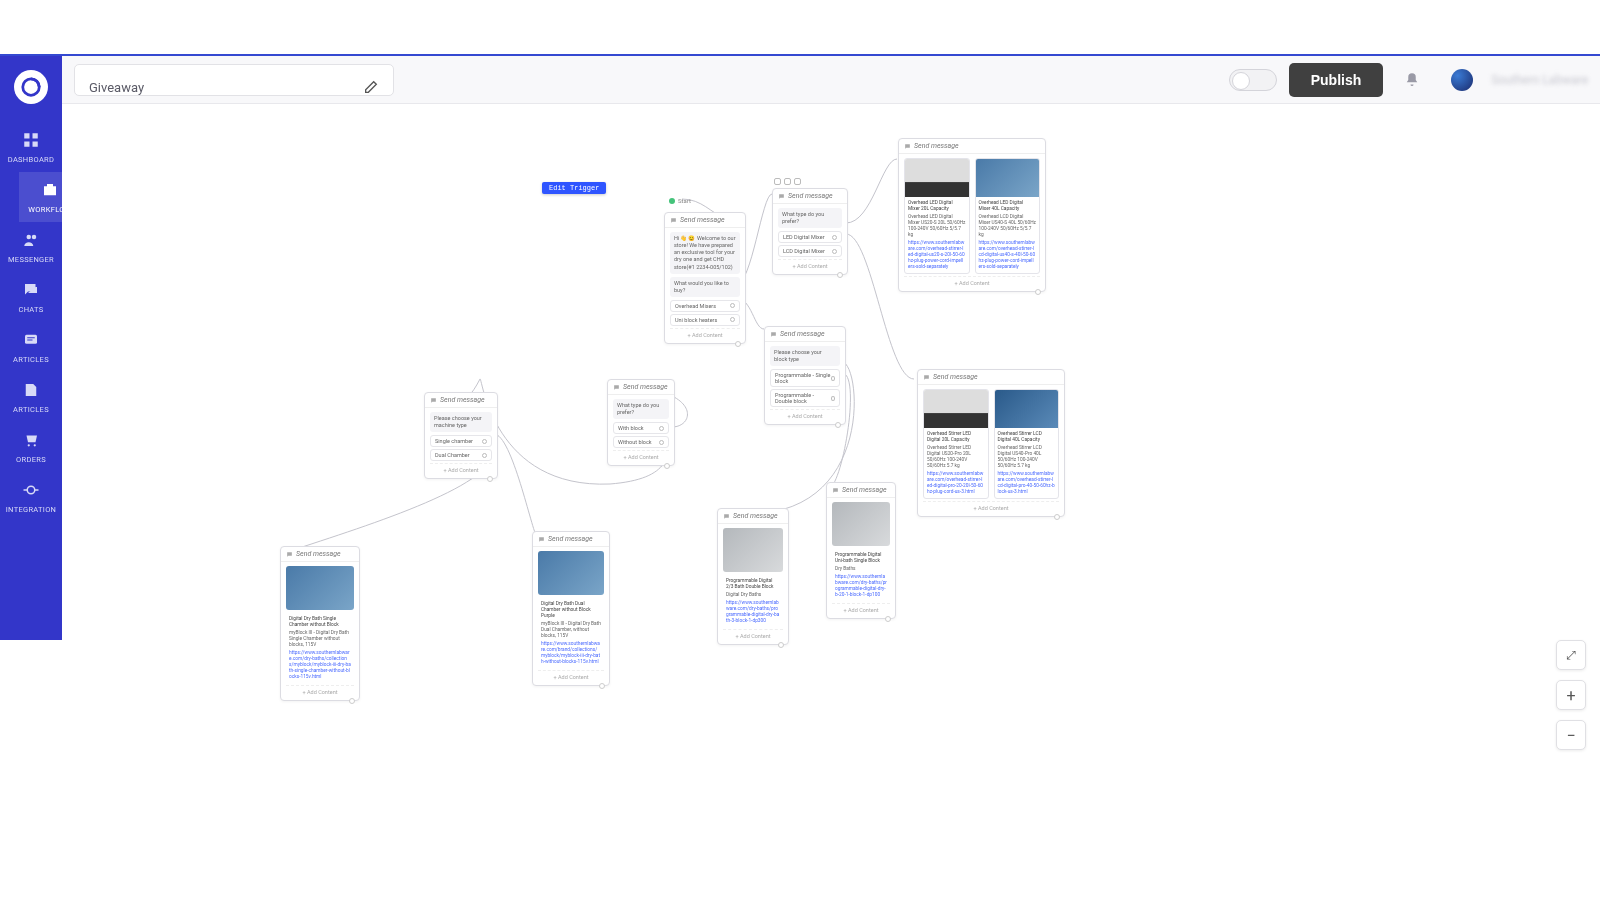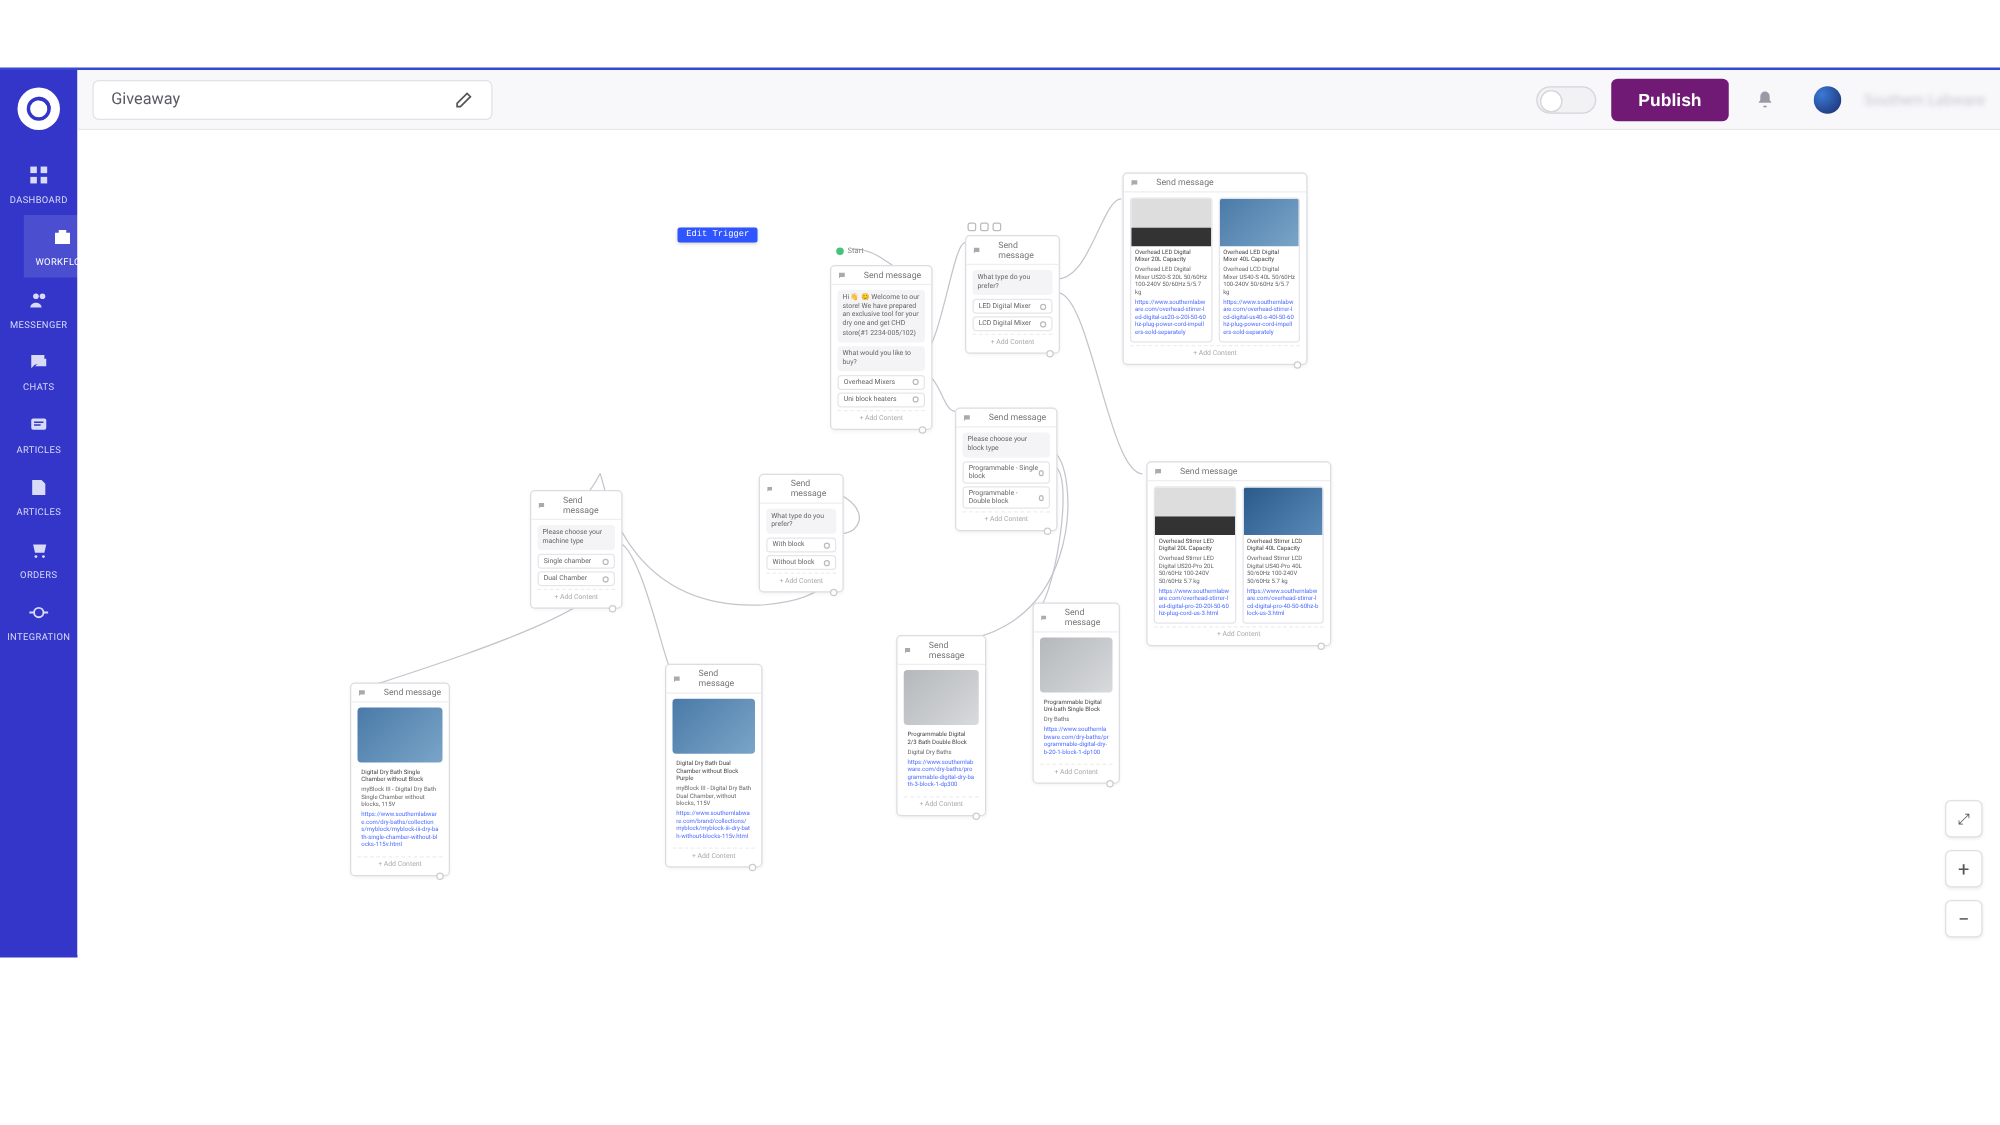--- a/index.html
+++ b/index.html
@@ -1,44 +1,44 @@
 <!DOCTYPE html>
 <html><head>
 <meta charset="utf-8">
 <style>
 * { box-sizing: border-box; margin: 0; padding: 0; }
 body { font-family: -apple-system, BlinkMacSystemFont, "Segoe UI", Roboto, sans-serif; background: #fff; width: 1600px; height: 900px; overflow: hidden; position: relative; }
 
 .topbar-area { position: absolute; top: 0; left: 0; right: 0; height: 54px; background: #fff; }
 .topdivider { position: absolute; top: 54px; left: 0; right: 0; height: 2px; background: #3449d1; }
 
-.sidebar { position: absolute; top: 56px; left: 0; width: 62px; height: 710px; background: #3336c9; display: flex; flex-direction: column; align-items: center; color: #fff; }
+.sidebar { position: absolute; top: 56px; left: 0; width: 62px; height: 584px; background: #3336c9; display: flex; flex-direction: column; align-items: center; color: #fff; }
 .logo { width: 34px; height: 34px; margin: 14px 0 18px 0; border-radius: 50%; background: #fff; position: relative; display:flex; align-items:center; justify-content:center; }
 .logo svg { width: 22px; height: 22px; }
 .nav-item { width: 62px; padding: 9px 0 8px 0; text-align: center; font-size: 7.5px; letter-spacing: 0.3px; color: #d8daf7; cursor: pointer; }
 .nav-item svg { width: 18px; height: 18px; margin-bottom: 4px; fill: #d8daf7; }
 .nav-item.active { background: rgba(255,255,255,0.12); color: #fff; margin-left: 38px; }
 .nav-item.active svg { fill: #fff; }
 
 .header { position: absolute; top: 56px; left: 62px; right: 0; height: 48px; background: #f8f8fa; border-bottom: 1px solid #e8e8ec; display: flex; align-items: center; padding: 0 12px; gap: 12px; }
-.title-box { display: flex; align-items: center; background: #fff; border: 1px solid #e2e2e6; border-radius: 5px; height: 32px; width: 320px; padding: 0 14px; font-size: 13px; color: #5a5a66; justify-content: space-between; }
+.title-box { display: flex; align-items: flex-end; background: #fff; border: 1px solid #e2e2e6; border-radius: 5px; height: 32px; width: 320px; padding: 0 14px; font-size: 13px; color: #5a5a66; justify-content: space-between; }
 .title-box .edit-icon { width:16px; height:16px; }
 .spacer { flex: 1; }
 .toggle { width: 48px; height: 22px; border: 1px solid #d4d4da; border-radius: 12px; position: relative; background: #f2f2f4; }
 .toggle::after { content: ""; position: absolute; left: 2px; top: 2px; width: 16px; height: 16px; background: #fff; border: 1px solid #d4d4da; border-radius: 50%; }
-.publish-btn { background: #701a75; color: #fff; border: none; border-radius: 5px; height: 34px; padding: 0 22px; font-size: 14px; font-weight: 600; cursor: pointer; }
+.publish-btn { background: #404040; color: #fff; border: none; border-radius: 5px; height: 34px; padding: 0 22px; font-size: 14px; font-weight: 600; cursor: pointer; }
 .bell { width: 18px; height: 18px; fill: #9a9aa6; margin: 0 8px; }
 .avatar { width: 22px; height: 22px; border-radius: 50%; background: radial-gradient(circle at 30% 30%, #3a7bd5, #1a2a6c); margin-left: 10px; margin-right: 6px; }
 .username { font-size: 12px; color: #c8c8d0; filter: blur(2px); }
 
 .canvas { position: absolute; top: 104px; left: 62px; right: 0; bottom: 136px; background: #fff; }
 svg.connectors { position: absolute; top: 0; left: 0; width: 100%; height: 100%; pointer-events: none; }
 
 .node { position: absolute; background: #fff; border: 1px solid #dcdce2; border-radius: 4px; font-size: 6.5px; color: #666; box-shadow: 0 1px 3px rgba(0,0,0,0.05); }
-.node-header { display: flex; align-items: center; gap: 14px; padding: 3px 5px; border-bottom: 1px solid #eee; font-size: 7px; color: #777; }
+.node-header { display: flex; align-items: center; gap: 3px; padding: 3px 5px; border-bottom: 1px solid #eee; font-size: 7px; color: #777; font-style: italic; }
 .node-header .msg-icon { width:7px; height:7px; fill:#aaa; }
 .node-body { padding: 4px 5px; }
 .msg-bubble { background: #f4f4f7; border-radius: 3px; padding: 3px 4px; font-size: 5.5px; line-height: 1.3; color: #666; margin-bottom: 3px; }
 .opt-row { background: #fff; border: 1px solid #e6e6ea; border-radius: 3px; padding: 2px 4px; font-size: 5.5px; display: flex; align-items: center; justify-content: space-between; margin-bottom: 2px; }
 .opt-row .dot { width: 5px; height: 5px; border-radius: 50%; border: 1px solid #bbb; }
 .add-content { text-align: center; font-size: 5.5px; color: #aaa; padding: 3px 0 1px 0; border-top: 1px dashed #eee; margin-top: 2px; }
 .footer-nub { position:absolute; bottom:-4px; right:4px; width:6px; height:6px; border:1px solid #ccc; border-radius:50%; background:#fff; }
 
 .card-row { display: flex; gap: 5px; }
 .product-card { flex: 1; border: 1px solid #e4e4ea; border-radius: 3px; overflow: hidden; }

